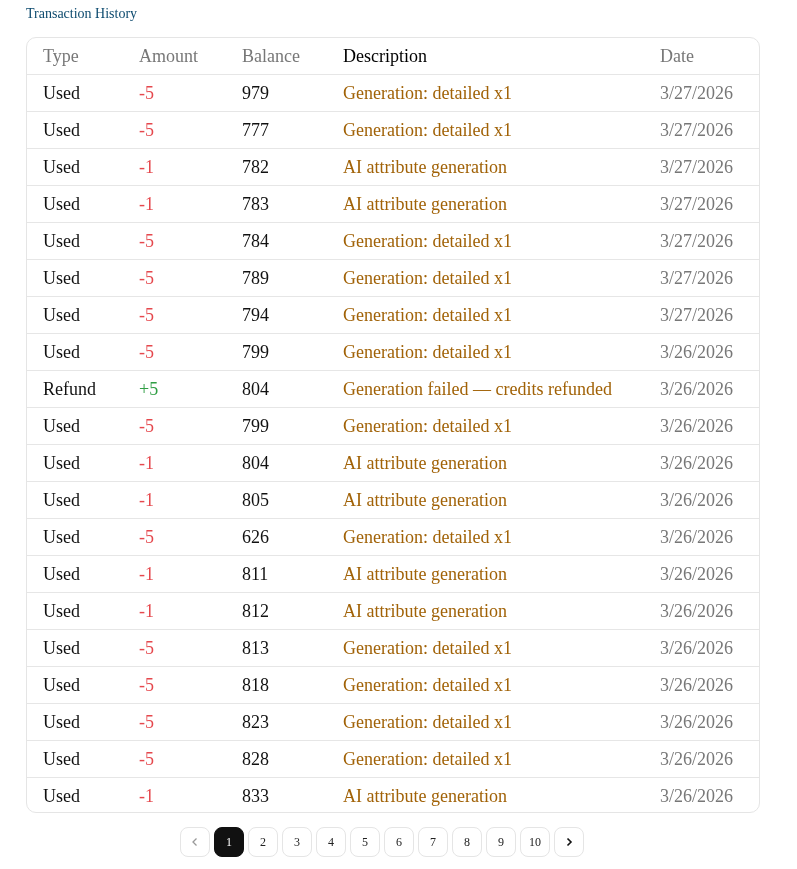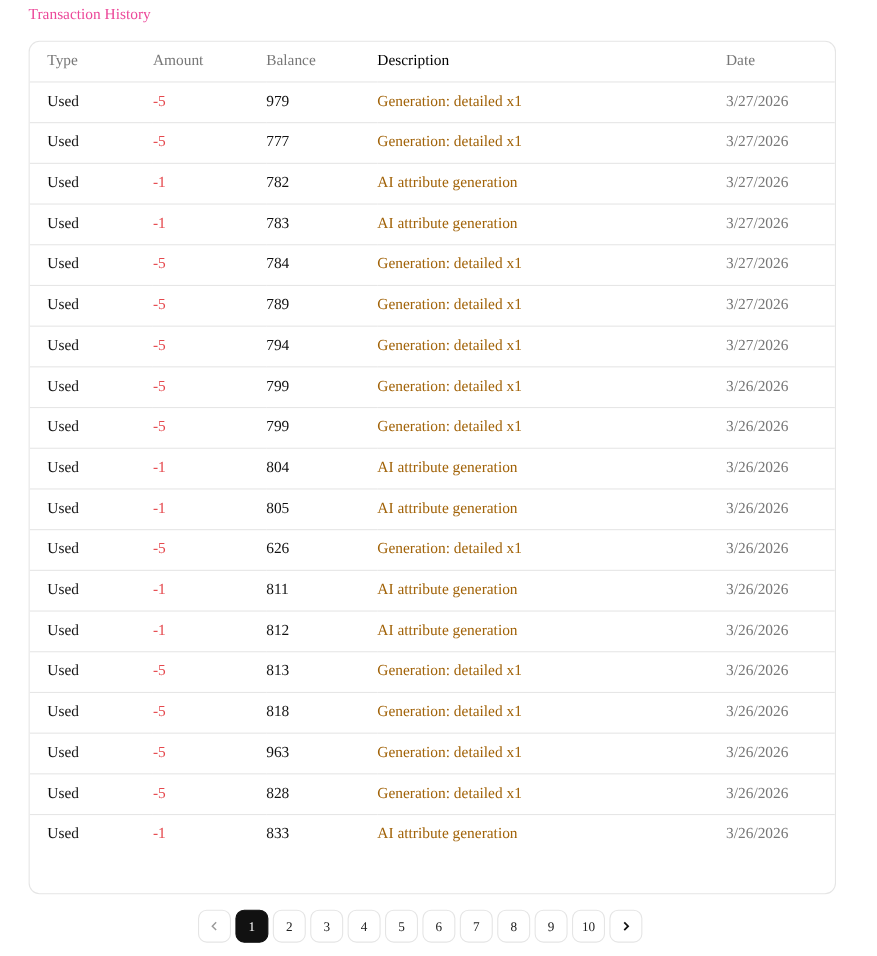--- a/index.html
+++ b/index.html
@@ -3,29 +3,29 @@
   <meta charset="utf-8">
   <style>
     html, body { margin: 0; padding: 0; background: #ffffff; }
     body {
       width: 797px; height: 869px; position: relative; overflow: hidden;
       font-family: "Liberation Serif", "DejaVu Serif", serif;
       color: #111111;
     }
     .title {
       position: absolute; left: 26px; top: 6px;
-      font-size: 14px; color: #ec4899;
+      font-size: 14px; color: #0c4a6e;
     }
     .card {
       position: absolute; left: 26px; top: 37px;
       width: 734px; height: 776px;
       border: 1px solid #e5e5e5; border-radius: 10px;
       overflow: hidden; box-sizing: border-box;
     }
-    table { border-collapse: collapse; width: 100%; font-size: 14px; }
+    table { border-collapse: collapse; width: 100%; font-size: 18px; }
     th {
       text-align: left; font-weight: normal; color: #777;
       height: 36px; padding: 0; border-bottom: 1px solid #e6e6e6;
     }
     td { height: 36px; padding: 0; border-bottom: 1px solid #e6e6e6; }
     tr:last-child td { border-bottom: none; }
     .c-type { padding-left: 16px; width: 96px; }
     th.c-type, td.c-type { padding-left: 16px; }
     .c-amount { width: 103px; }
     .c-balance { width: 101px; }
@@ -114,20 +114,27 @@
           <td class="c-date">3/27/2026</td>
         </tr>
         <tr>
           <td class="c-type">Used</td>
           <td class="c-amount neg">-5</td>
           <td class="c-balance">799</td>
           <td class="c-desc">Generation: detailed x1</td>
           <td class="c-date">3/26/2026</td>
         </tr>
         <tr>
+          <td class="c-type">Refund</td>
+          <td class="c-amount pos">+5</td>
+          <td class="c-balance">804</td>
+          <td class="c-desc">Generation failed — credits refunded</td>
+          <td class="c-date">3/26/2026</td>
+        </tr>
+        <tr>
           <td class="c-type">Used</td>
           <td class="c-amount neg">-5</td>
           <td class="c-balance">799</td>
           <td class="c-desc">Generation: detailed x1</td>
           <td class="c-date">3/26/2026</td>
         </tr>
         <tr>
           <td class="c-type">Used</td>
           <td class="c-amount neg">-1</td>
           <td class="c-balance">804</td>
@@ -172,21 +179,21 @@
         <tr>
           <td class="c-type">Used</td>
           <td class="c-amount neg">-5</td>
           <td class="c-balance">818</td>
           <td class="c-desc">Generation: detailed x1</td>
           <td class="c-date">3/26/2026</td>
         </tr>
         <tr>
           <td class="c-type">Used</td>
           <td class="c-amount neg">-5</td>
-          <td class="c-balance">963</td>
+          <td class="c-balance">823</td>
           <td class="c-desc">Generation: detailed x1</td>
           <td class="c-date">3/26/2026</td>
         </tr>
         <tr>
           <td class="c-type">Used</td>
           <td class="c-amount neg">-5</td>
           <td class="c-balance">828</td>
           <td class="c-desc">Generation: detailed x1</td>
           <td class="c-date">3/26/2026</td>
         </tr>

